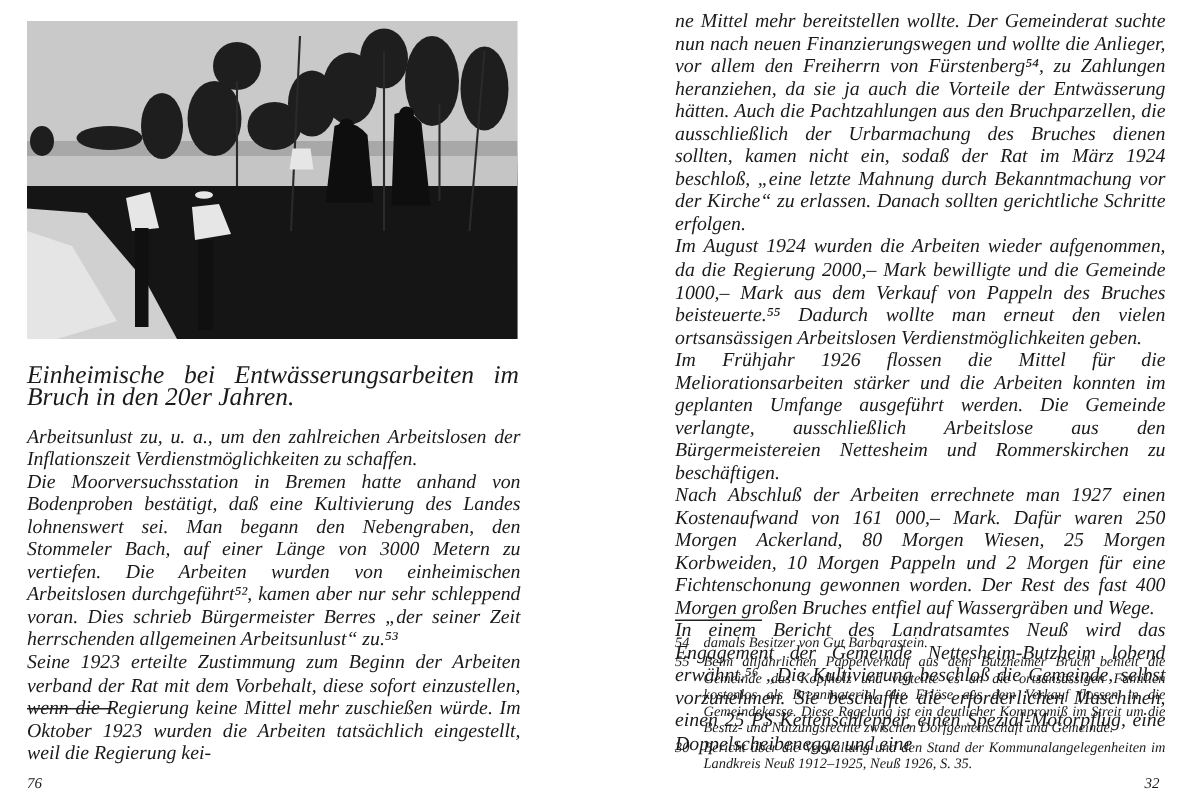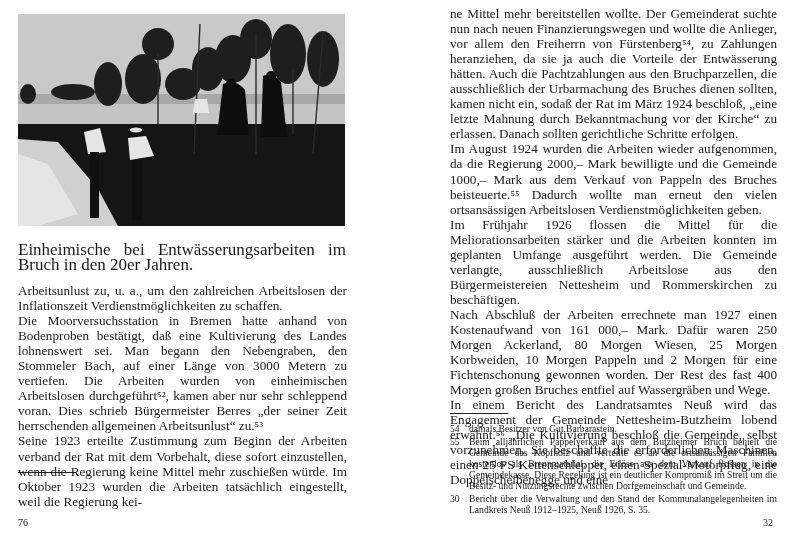--- a/index.html
+++ b/index.html
@@ -1,18 +1,18 @@
 <!DOCTYPE html>
 <html><head>
 <meta charset="utf-8">
 <style>
   html, body { margin:0; padding:0; }
   body { width:800px; height:536px; background:#ffffff; position:relative; overflow:hidden;
          font-family:"Liberation Serif", "DejaVu Serif", serif; color:#1a1a1a; }
-  .page { position:absolute; top:0; height:536px; }
+  .page { position:absolute; top:0; height:536px;font-style:italic; }
   #left { left:0; width:400px; }
   #right { left:400px; width:400px; }
 
   .photo { position:absolute; left:18px; top:14px; width:327px; height:212px; overflow:hidden;
            background:linear-gradient(180deg,#cfcfcf 0%,#bdbdbd 38%,#8c8c8c 44%,#2a2a2a 52%,#141414 100%); }
   .photo svg { position:absolute; left:0; top:0; width:100%; height:100%; }
 
   .caption { position:absolute; left:18px; top:242px; width:328px; font-size:17px; line-height:15px;
              text-align:justify; }
   .body-text { position:absolute; font-size:13.2px; line-height:15.05px; text-align:justify; hyphens:manual; }

